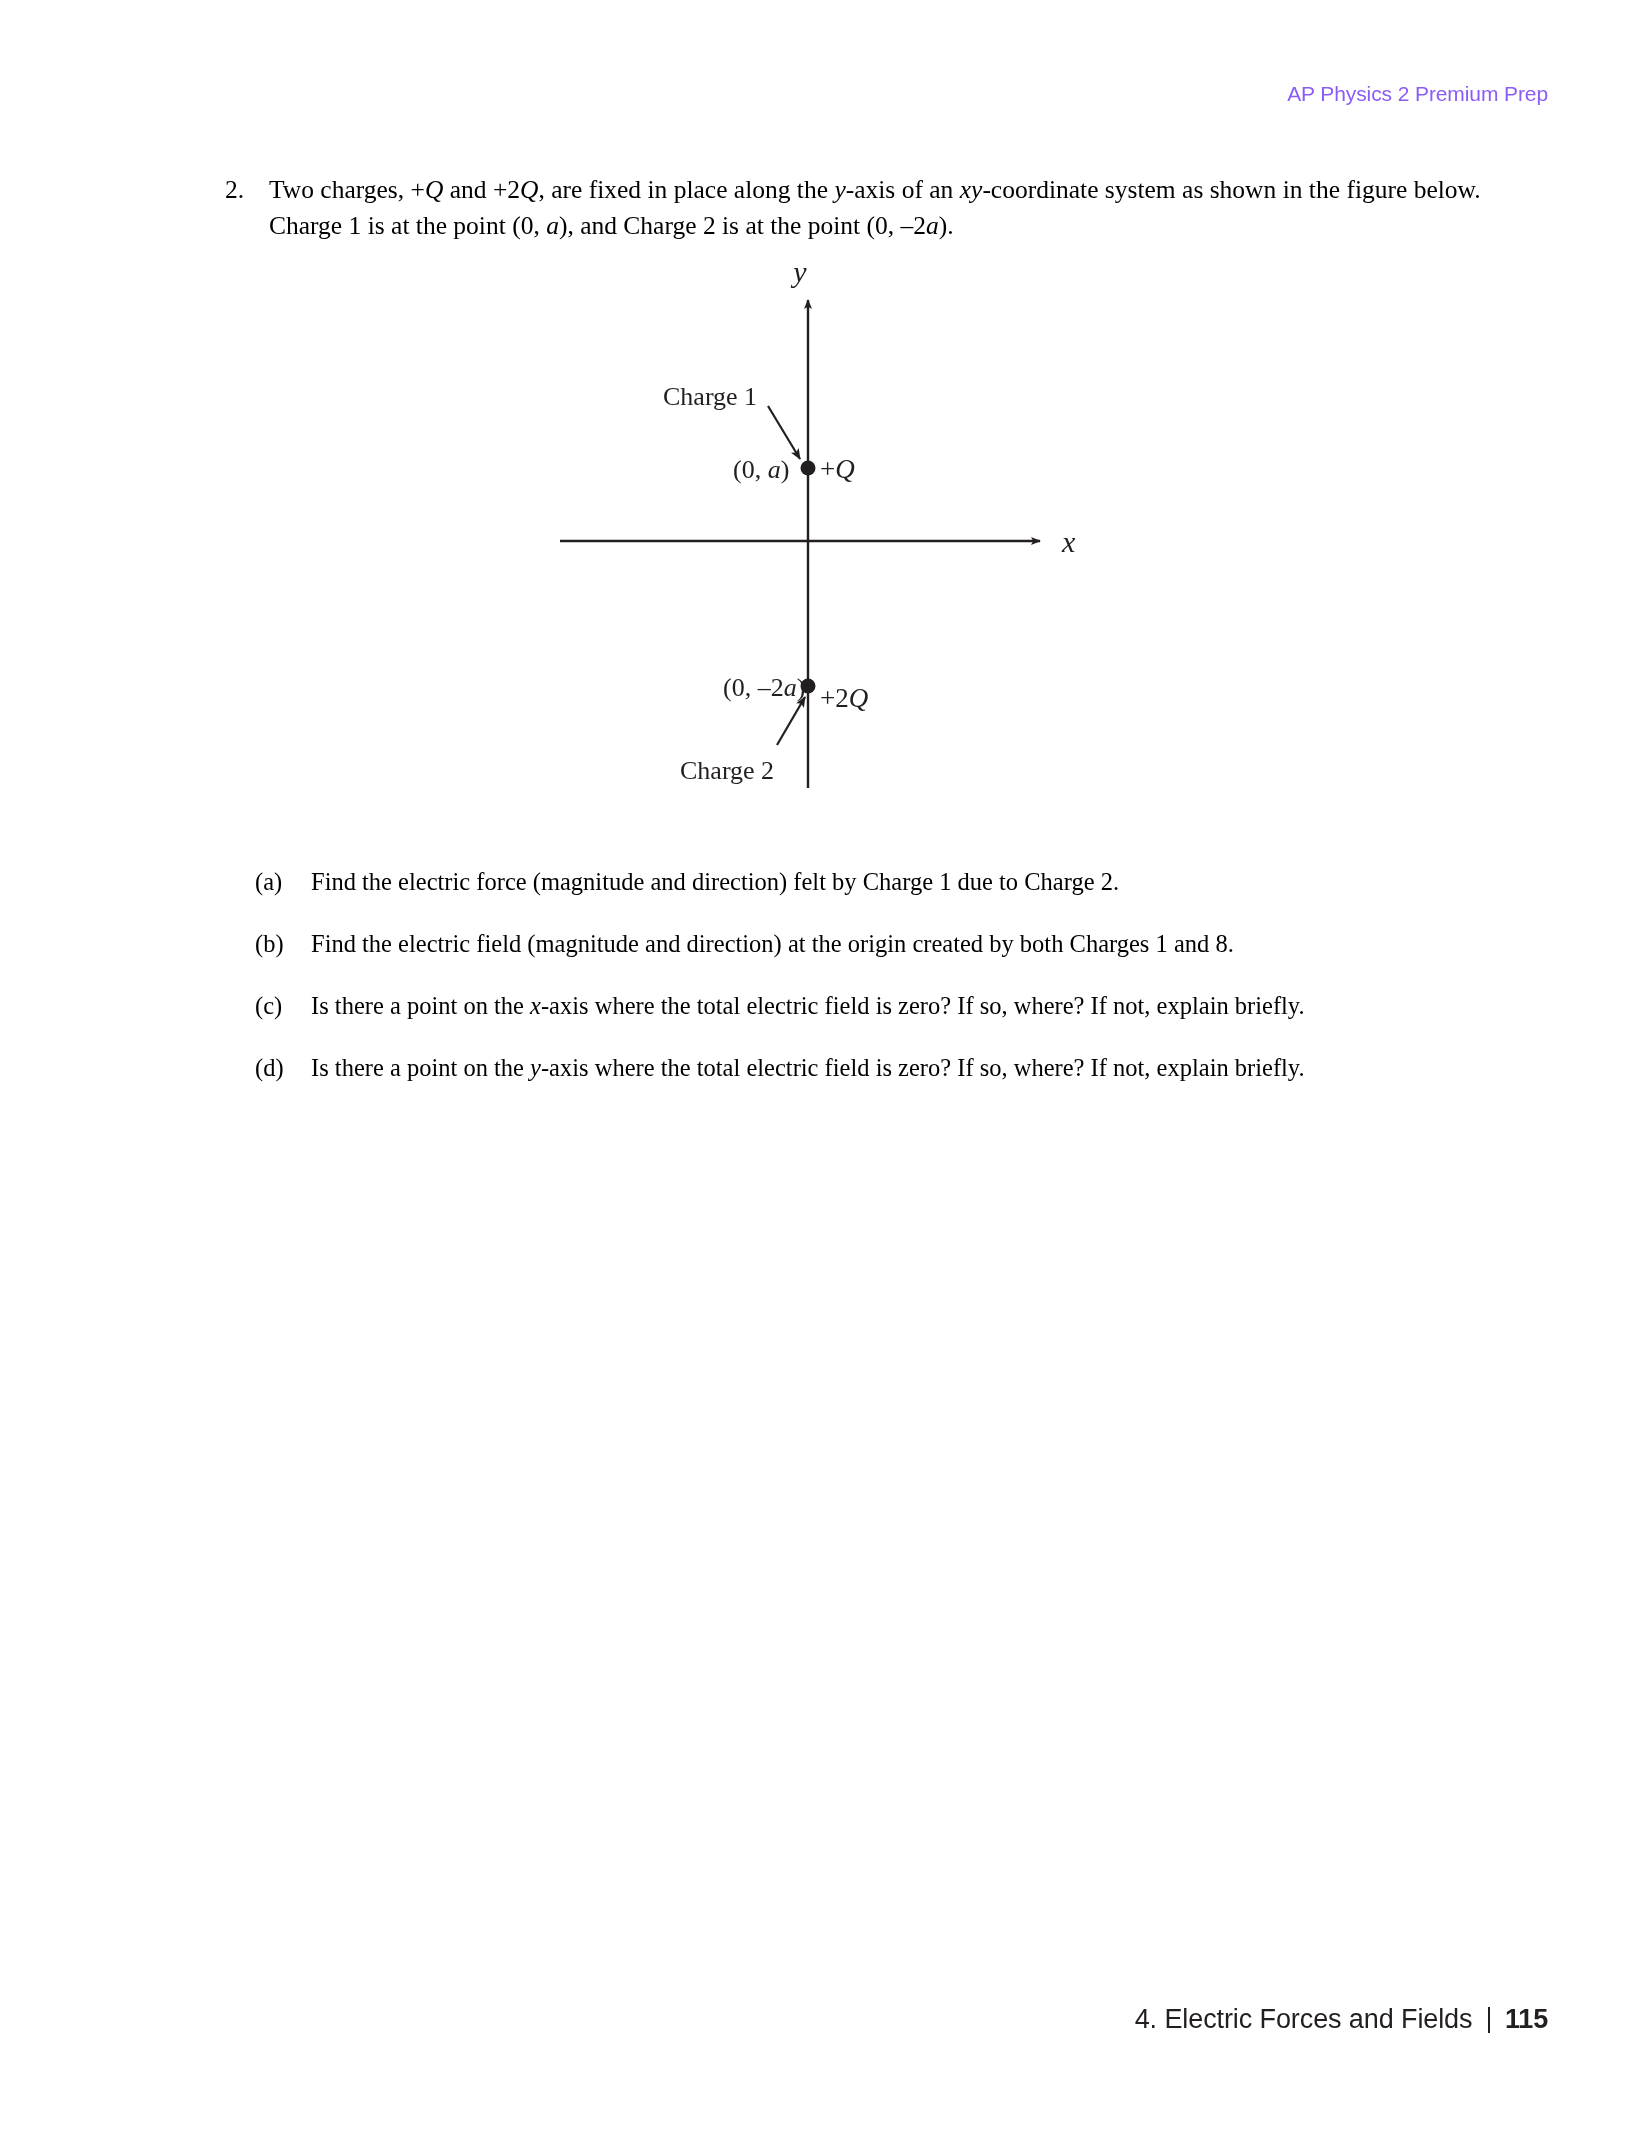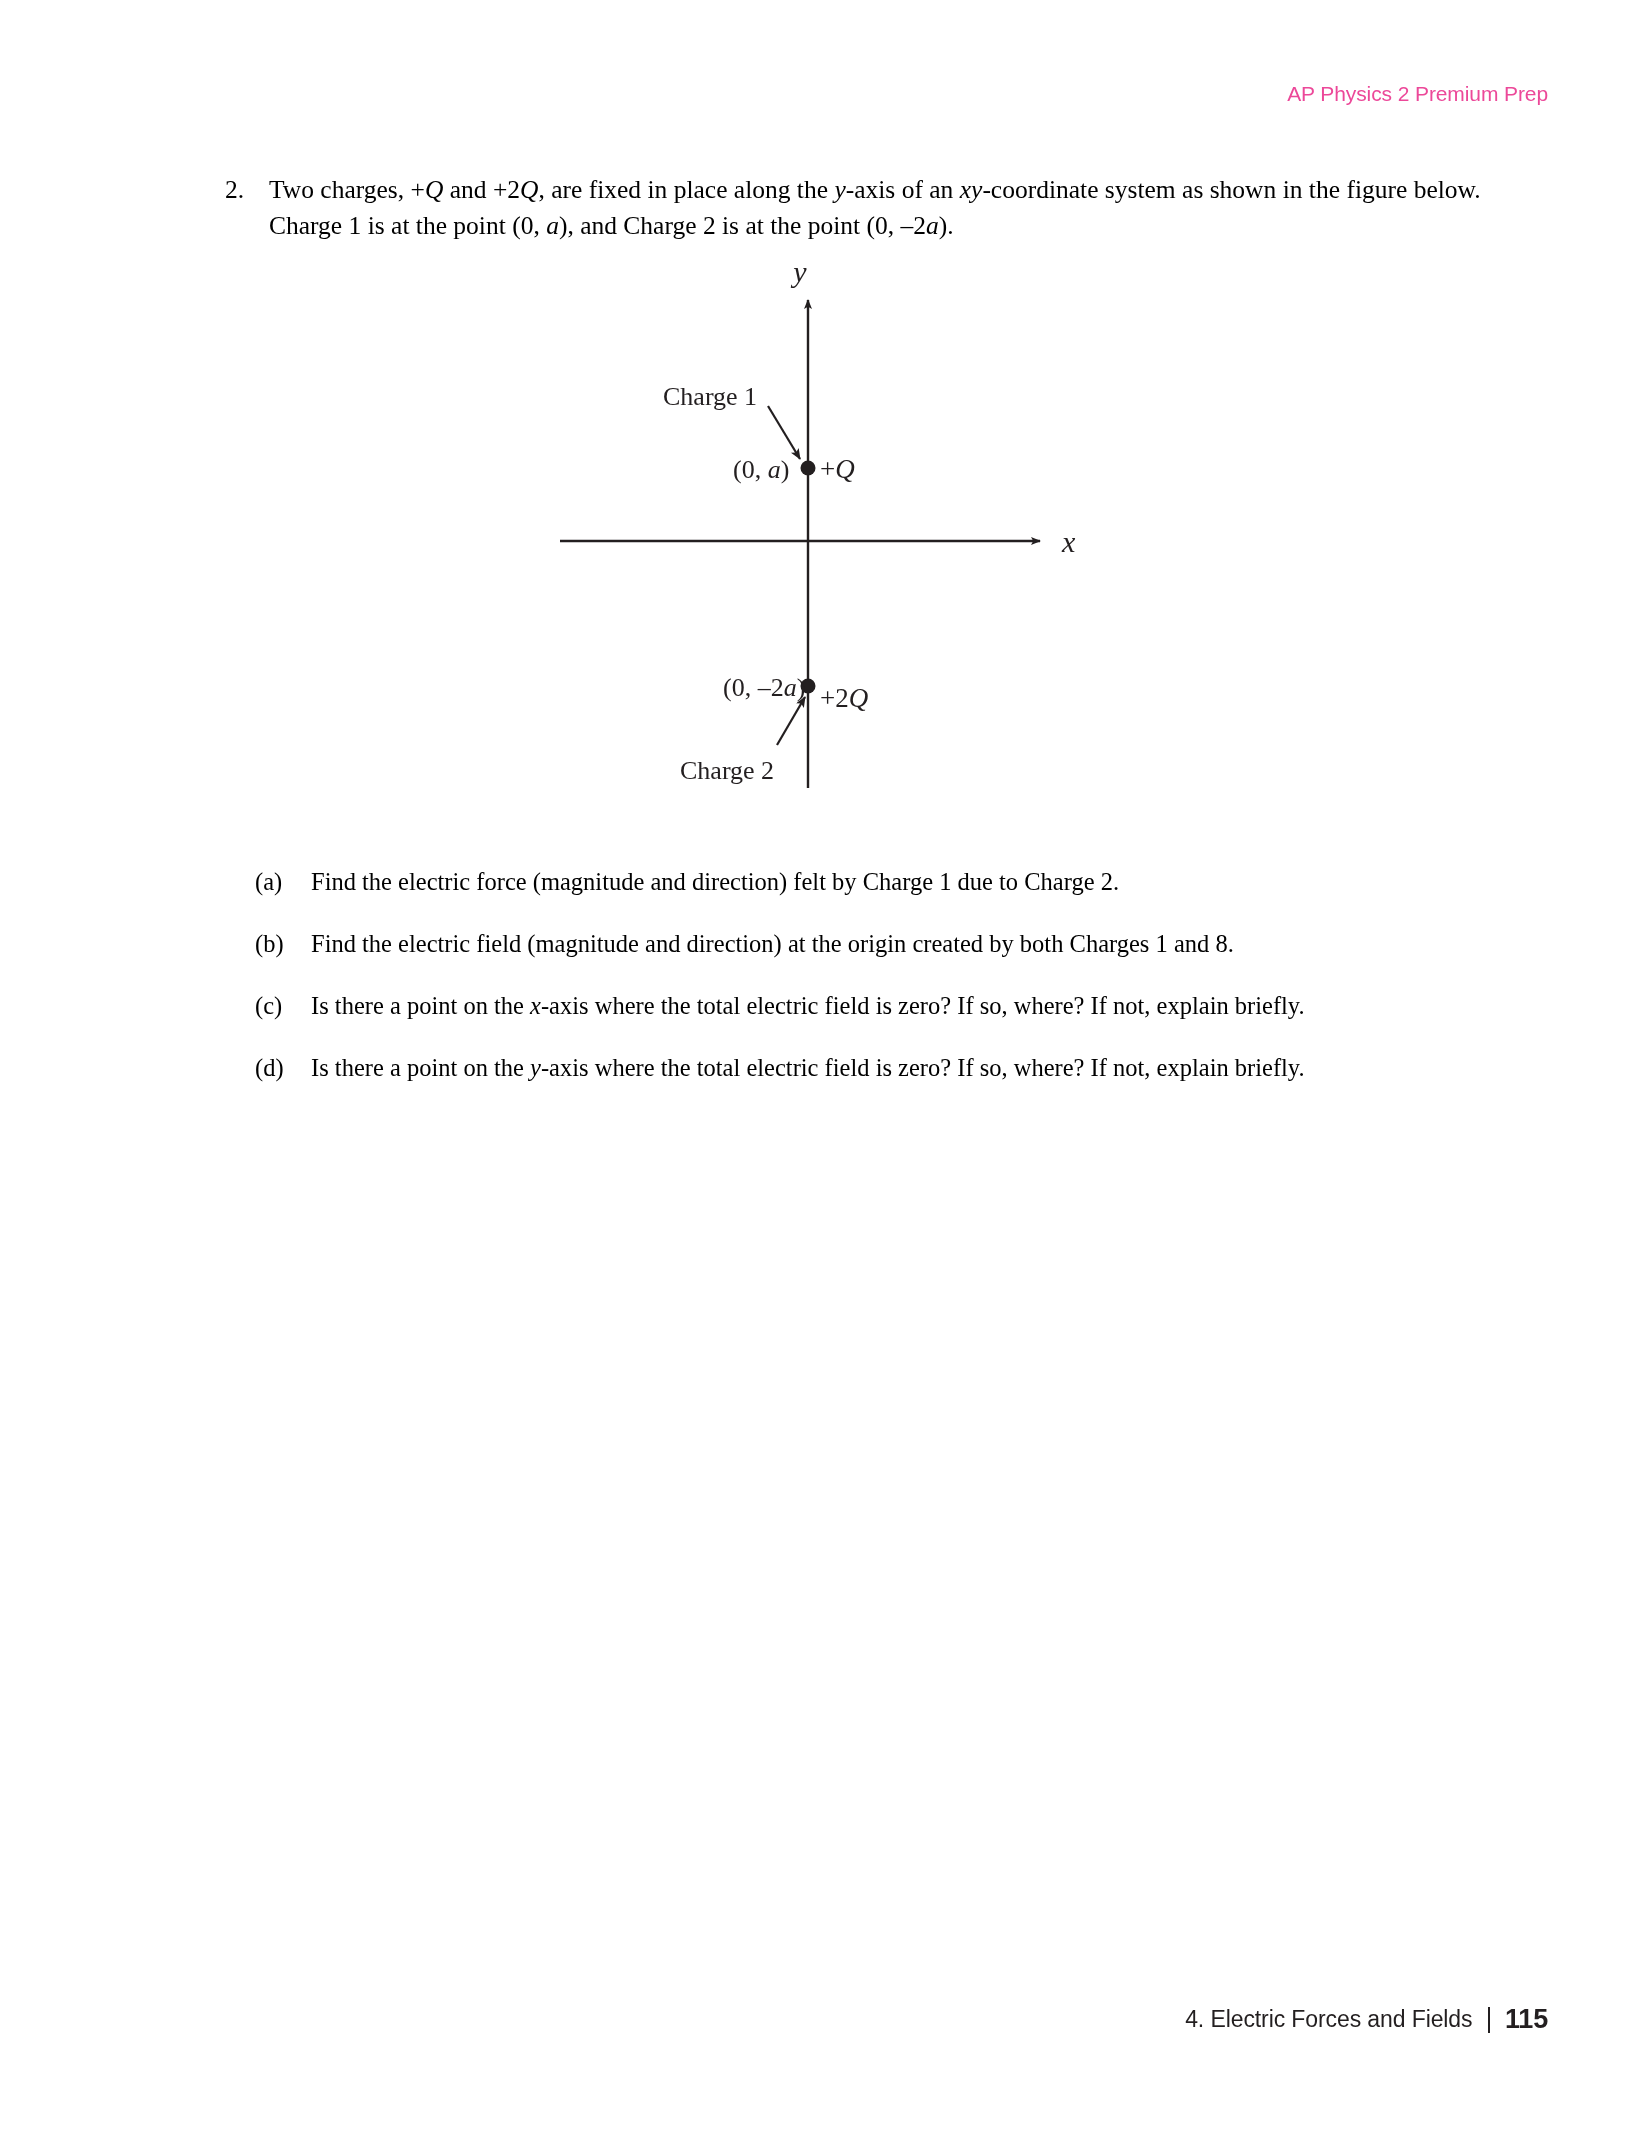--- a/index.html
+++ b/index.html
@@ -17,21 +17,21 @@
   }
 
   
   .running-head {
     position: absolute;
     top: 82px;
     right: 92px;
     font-family: "Liberation Sans", "DejaVu Sans", sans-serif;
     font-size: 21px;
     letter-spacing: -0.1px;
-    color: #ec4899;
+    color: #8b5cf6;
     white-space: nowrap;
   }
 
   
   .question {
     position: absolute;
     top: 172px;
     left: 225px;
     width: 1290px;
   }
@@ -93,21 +93,21 @@
     position: absolute;
     bottom: 94px;
     right: 92px;
     display: flex;
     align-items: center;
     font-family: "Liberation Sans", "DejaVu Sans", sans-serif;
     color: #231f20;
     white-space: nowrap;
   }
   .footer .chap {
-    font-size: 23px;
+    font-size: 27px;
     letter-spacing: -0.1px;
   }
   .footer .rule {
     display: inline-block;
     width: 1.6px;
     height: 26px;
     background: #231f20;
     margin: 0 15px 0 16px;
   }
   .footer .pageno {

